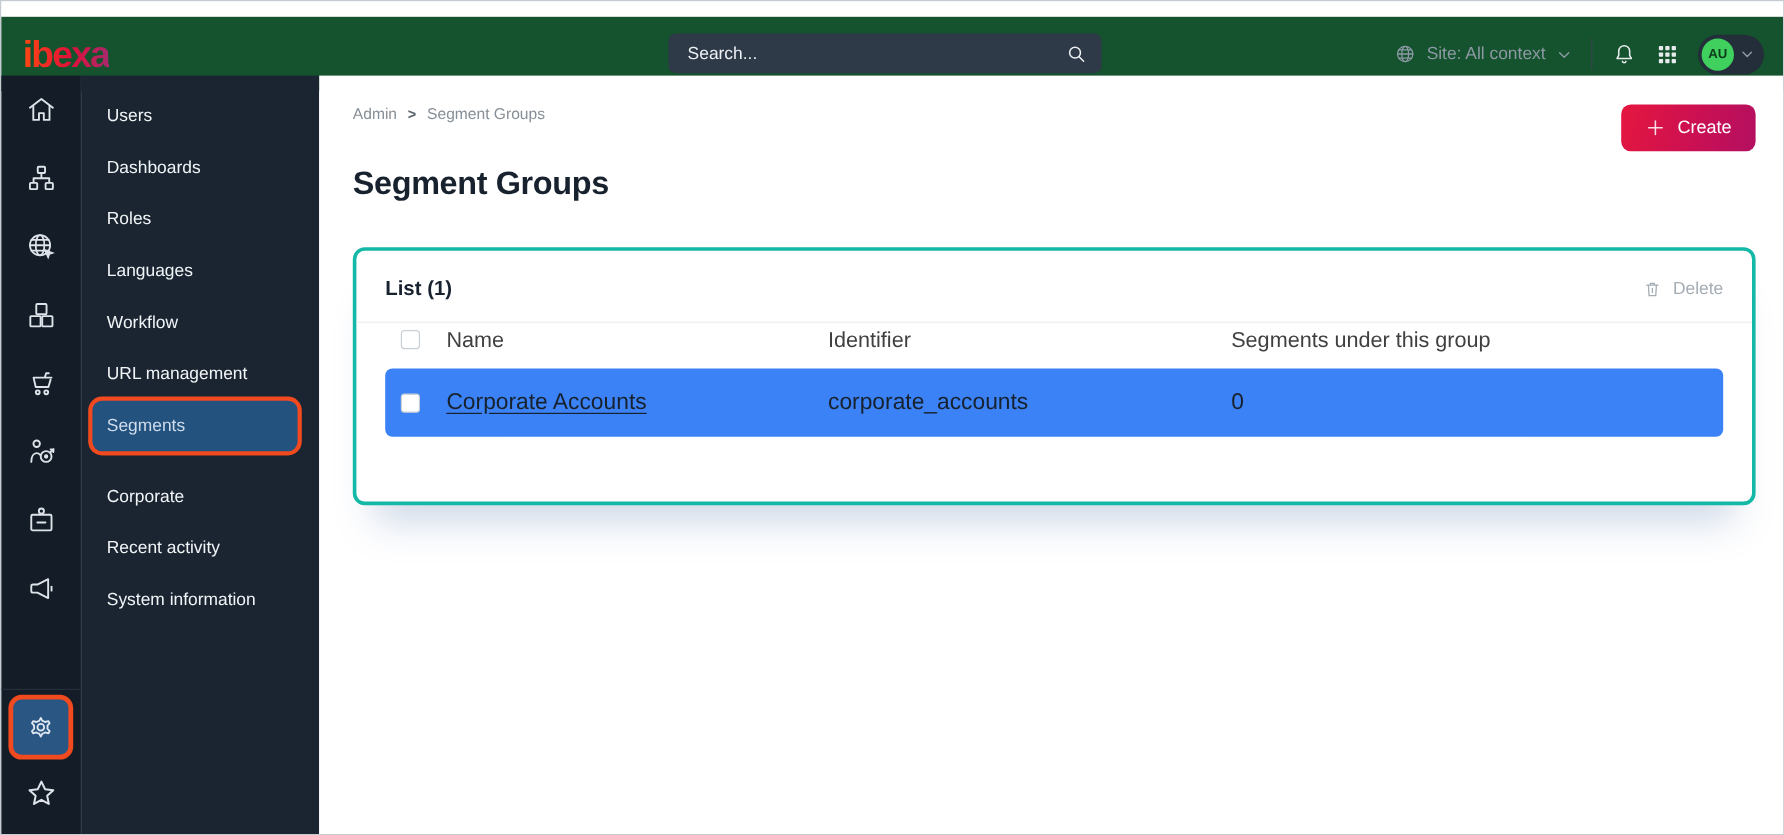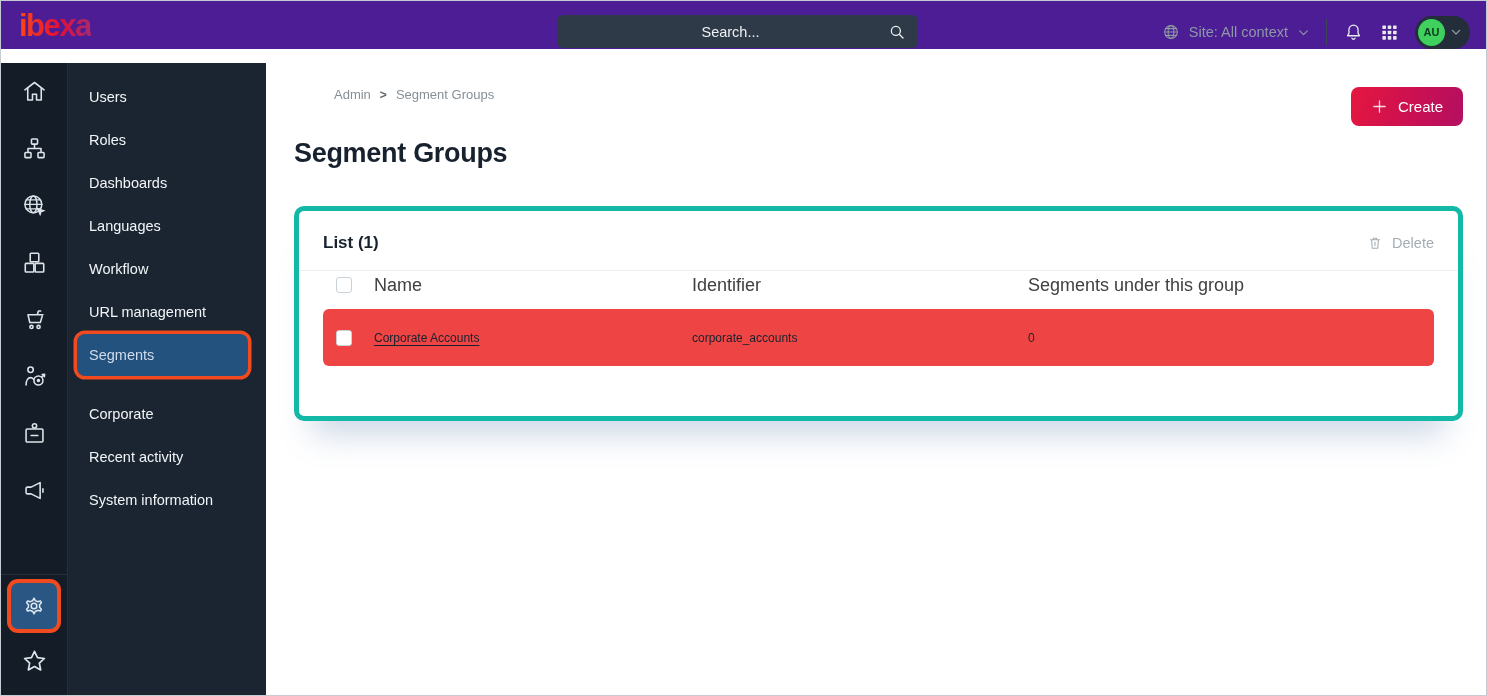--- a/index.html
+++ b/index.html
@@ -5,37 +5,37 @@
   * { margin:0; padding:0; box-sizing:border-box; }
   html,body { background:#ffffff; }
   body { font-family:"Liberation Sans", sans-serif; }
   .screen {
     position:relative; width:1487px; height:696px; overflow:hidden;
     border:1px solid #c6cbd1; background:#ffffff;
   }
 
   
   .topbar {
-    position:absolute; left:0; top:0; width:100%; height:48px;
-    background:#4c1d95; display:flex; align-items:center;
+    position:absolute; left:0; top:13px; width:100%; height:62px;
+    background:#14532d; display:flex; align-items:center;
   }
   .logo {
     position:absolute; left:18px; top:50%; transform:translateY(-50%);
     font-size:31px; font-weight:800; letter-spacing:-1.5px; line-height:1;
     background:linear-gradient(90deg,#ff4713 0%,#e01039 55%,#a62a6e 100%);
     -webkit-background-clip:text; background-clip:text; color:transparent;
   }
   .searchbox {
     position:absolute; left:556px; top:14px; width:361px; height:33px;
     background:#2e3a47; border-radius:6px; display:flex; align-items:center;
     padding:0 12px 0 16px;
   }
   .searchbox input {
     flex:1; background:transparent; border:none; outline:none;
-    color:#eef1f4; font-size:14.5px; font-family:"Liberation Sans",sans-serif;text-align:center;
+    color:#eef1f4; font-size:14.5px; font-family:"Liberation Sans",sans-serif;
   }
   .searchbox input::placeholder { color:#eef1f4; opacity:1; }
   .topbar-right {
     position:absolute; right:16px; top:0; height:62px;
     display:flex; align-items:center; gap:16px;
   }
   .site-context { display:flex; align-items:center; gap:9px; color:#8d99a5; font-size:14.5px; cursor:pointer; }
   .v-divider { width:1px; height:26px; background:#3a4651; }
   .icon-btn { display:flex; align-items:center; justify-content:center; color:#e7ebee; cursor:pointer; }
   .avatar-pill {
@@ -75,46 +75,46 @@
     color:#f2f5f7; font-size:14.5px; cursor:pointer;
   }
   .menu-item.selected {
     height:42px; margin:1px 18px 16px 9px; padding-left:12px;
     background:#24527f; border-radius:8px; box-shadow:0 0 0 3.5px #f04a1e;
     color:#cfdcec;
   }
 
   
   .main { position:absolute; left:265px; top:62px; right:0; bottom:0; background:#ffffff; }
-  .breadcrumb { position:absolute; left:28px; top:24px; font-size:13px; color:#878f96; display:flex; gap:9px; align-items:center;margin-left:40px; }
+  .breadcrumb { position:absolute; left:28px; top:24px; font-size:13px; color:#878f96; display:flex; gap:9px; align-items:center; }
   .breadcrumb .sep { color:#5a6570; font-weight:700; font-size:12px; }
   .breadcrumb .crumb { cursor:pointer; }
   .page-title { position:absolute; left:28px; top:75px; font-size:27px; font-weight:700; color:#17222e; letter-spacing:-0.3px; }
   .create-btn {
     position:absolute; right:23px; top:24px; height:39px; padding:0 20px;
     border:none; border-radius:8px; cursor:pointer;
     background:linear-gradient(105deg,#e5173f 0%,#cb1052 55%,#b30f61 100%);
     color:#ffffff; font-size:15px; font-family:"Liberation Sans",sans-serif;
     display:flex; align-items:center; gap:10px;
   }
   .create-btn .plus { color:rgba(255,255,255,.85); display:flex; }
 
   .card {
     position:absolute; left:28px; right:23px; top:143px; height:215px;
-    background:#ffffff; border:5px solid #14b8a6; border-radius:10px;
+    background:#ffffff; border:3px solid #14b8a6; border-radius:10px;
     padding:22px 24px; box-shadow:0 32px 30px -18px rgba(96,128,180,0.30);
   }
   .card-head { display:flex; align-items:center; justify-content:space-between; }
   .card-title { font-size:17px; font-weight:700; color:#17222e; }
   .delete-btn { display:flex; align-items:center; gap:9px; color:#a4acb4; font-size:14.5px; background:none; border:none; cursor:pointer; font-family:"Liberation Sans",sans-serif; }
   .card-divider { margin:17px -24px 0; border-top:1px solid #eceff2; }
 
   .tgrid { display:grid; grid-template-columns:38px 318px 336px 1fr; align-items:center; padding-left:13px; }
   .thead { height:28px; font-size:18px; color:#404040; }
-  .trow { margin-top:10px; height:57px; background:#ef4444; border-radius:6px; font-size:12px; color:#17222e; }
+  .trow { margin-top:10px; height:57px; background:#3b82f6; border-radius:6px; font-size:19px; color:#17222e; }
   .checkbox { width:16px; height:16px; border:1px solid #c9d0d6; border-radius:3px; background:#ffffff; display:inline-block; cursor:pointer; }
   .name-link { color:#17222e; text-decoration:underline; text-underline-offset:3px; cursor:pointer; }
 
   svg { display:block; }
 </style>
 </head>
 <body>
 
 <div class="screen">
 
@@ -257,22 +257,22 @@
     </div>
     <div class="rail-star">
       <svg width="29" height="29" viewBox="0 0 24 24" fill="none" stroke="currentColor" stroke-width="1.4" stroke-linejoin="round">
         <path d="M12 3.6l2.5 5.2 5.7.7-4.2 3.9 1.1 5.6-5.1-2.8-5.1 2.8 1.1-5.6-4.2-3.9 5.7-.7z"></path>
       </svg>
     </div>
   </nav>
 
   <nav class="menu">
     <div class="menu-item">Users</div>
+    <div class="menu-item">Dashboards</div>
     <div class="menu-item">Roles</div>
-    <div class="menu-item">Dashboards</div>
     <div class="menu-item">Languages</div>
     <div class="menu-item">Workflow</div>
     <div class="menu-item">URL management</div>
     <div class="menu-item selected">Segments</div>
     <div class="menu-item">Corporate</div>
     <div class="menu-item">Recent activity</div>
     <div class="menu-item">System information</div>
   </nav>
 
   <main class="main">

